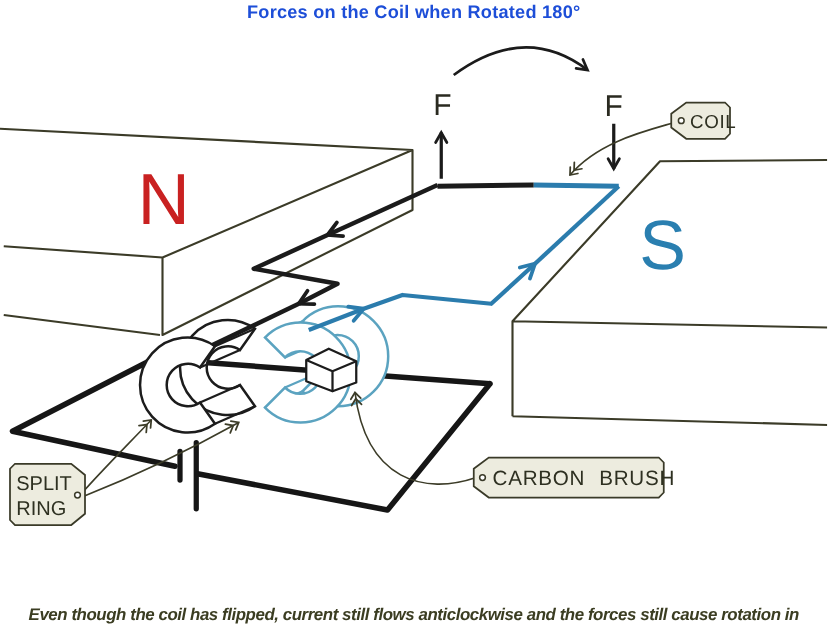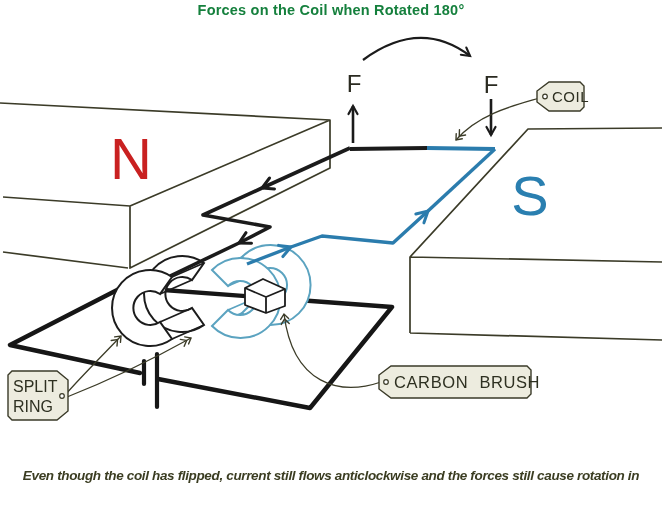--- a/index.html
+++ b/index.html
@@ -3,24 +3,24 @@
 <meta charset="utf-8">
 <style>
   html,body{margin:0;padding:0;background:#ffffff;}
   .stage{
     position:relative;width:662px;height:515px;background:#ffffff;overflow:hidden;
     font-family:"Liberation Sans", sans-serif;
   }
   .stage svg{position:absolute;left:0;top:0;}
   .title{
     position:absolute;top:2px;left:0;width:662px;text-align:center;
-    font-size:14.5px;font-weight:600;color:#15803d;letter-spacing:.2px;
+    font-size:14.5px;font-weight:600;color:#1d4ed8;letter-spacing:.2px;
   }
   .caption{
-    position:absolute;top:466px;left:0;width:662px;text-align:center;
+    position:absolute;top:482px;left:0;width:662px;text-align:center;
     font-size:13.5px;font-weight:bold;font-style:italic;color:#3b3d22;
     letter-spacing:-0.35px;line-height:19px;white-space:nowrap;
   }
   .svg-label{font-family:"Liberation Sans", sans-serif;}
 </style>
 </head>
 <body>
 
 <div class="stage">
 

